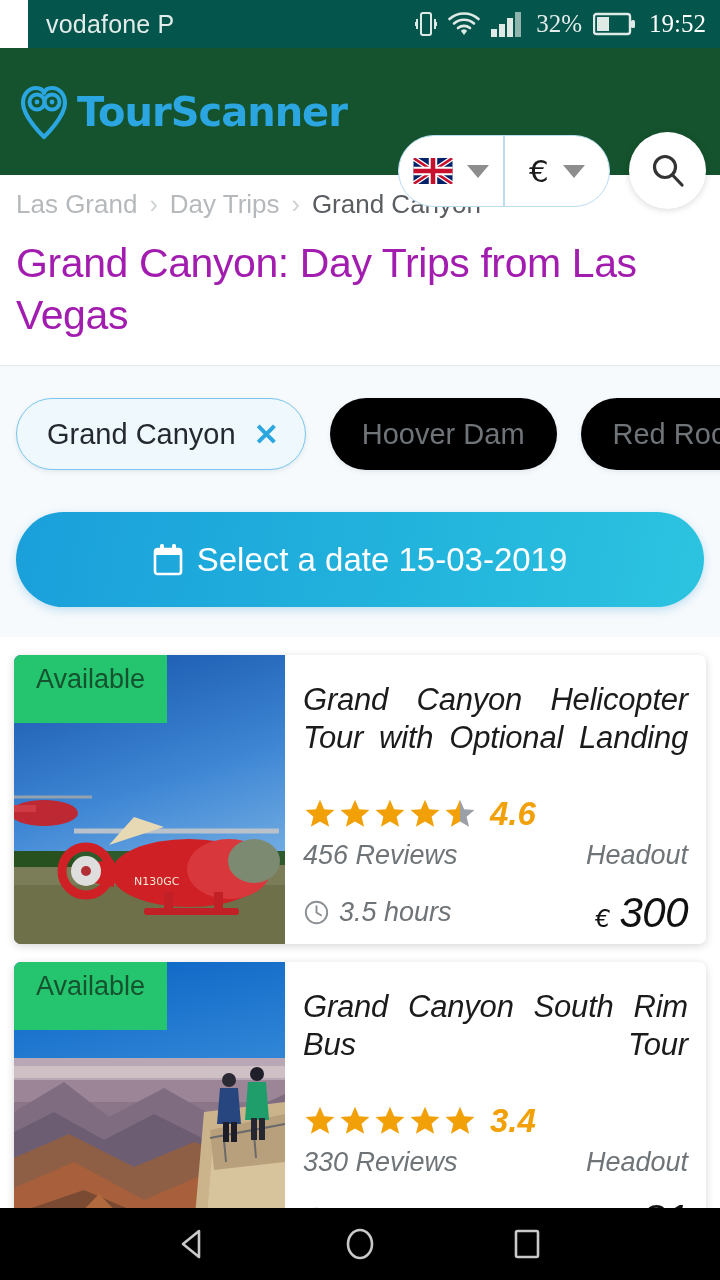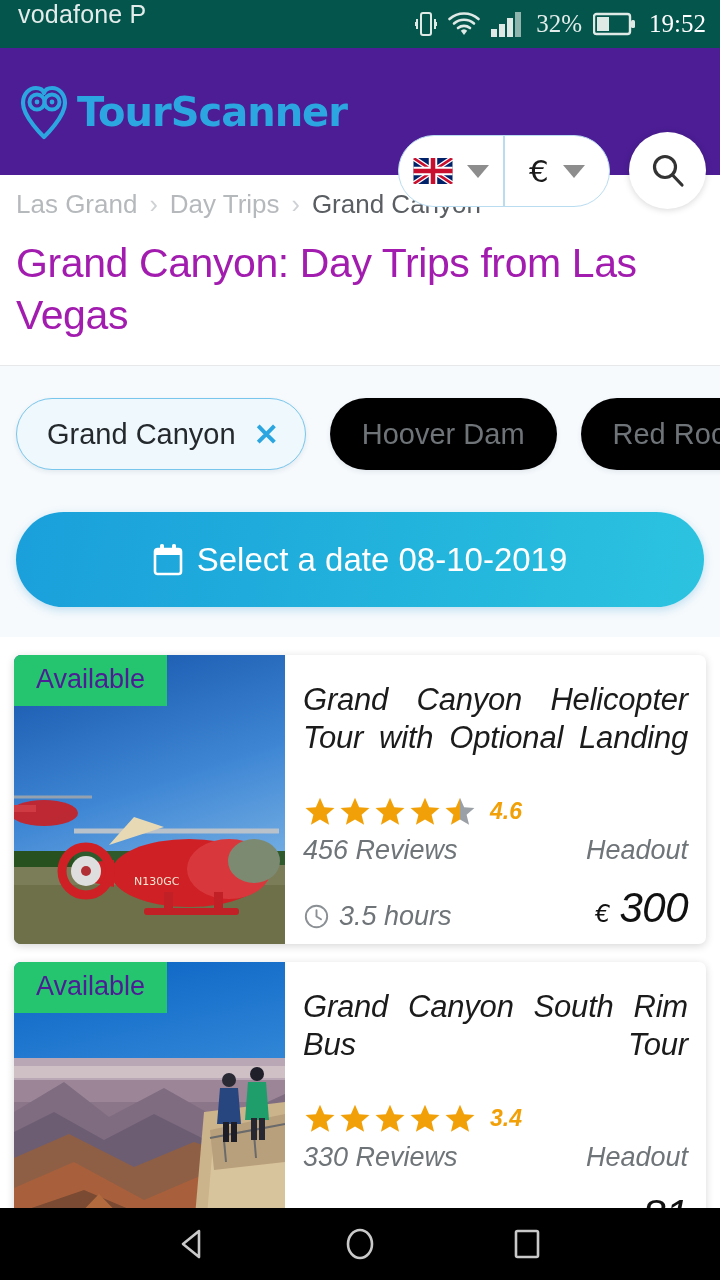--- a/index.html
+++ b/index.html
@@ -6,32 +6,33 @@
   html,body{
     width:720px; height:1280px; overflow:hidden;
     font-family:"Liberation Sans", sans-serif;
     background:#ffffff;
   }
   #screen{ position:relative; width:720px; height:1280px; background:#fff; }
 
   
   .statusbar{
     height:48px; background:#04564d; color:#dfe9e6;
-    display:flex; justify-content:space-between;
+    display:flex; align-items:center; justify-content:space-between;
     padding:0 14px 0 18px;
+    margin-left:28px;
   }
   .carrier{ font-size:25px; letter-spacing:.2px; color:#e3ecea; }
   .status-right{ display:flex; align-items:center; gap:11px;font-family:Liberation Serif, serif; }
   .sb-ico{ display:block; }
   .batt-pct{ font-size:25px; color:#e3ecea; }
   .clock{ font-size:25px; color:#ffffff; margin-left:3px; }
 
   
   .header{
-    height:127px; background:#4c1d95; display:flex; align-items:center;
+    height:127px; background:#14532d; display:flex; align-items:center;
     padding:0 18px; position:relative;
   }
   .logo-wrap{ display:flex; align-items:center; gap:7px; }
   .logo-mark{ width:52px; height:56px; }
   .logo-text{
     font-size:40px; font-weight:bold; color:#2ba6e0;
     letter-spacing:-1px; font-family:"DejaVu Sans", sans-serif;
   }
   .selector{
     position:absolute; left:398px; top:87px; width:212px; height:72px;
@@ -93,37 +94,37 @@
   }
 
   
   .cards{ padding:0 14px; background:#fff; }
   .card{
     display:flex; background:#fff; border-radius:7px; margin-top:18px;
     box-shadow:0 2px 8px rgba(0,0,0,.16); overflow:hidden; height:289px;
   }
   .card-img{ position:relative; width:271px; flex:0 0 271px; overflow:hidden; }
   .badge{
-    position:absolute; top:0; left:0; background:#25c46e; color:#4c1d95;
-    font-size:27px; padding:9px 22px 11px 22px; z-index:3;
+    position:absolute; top:0; left:0; background:#25c46e; color:#14532d;
+    font-size:27px; padding:9px 22px 28px 22px; z-index:3;
   }
   .card-body{ flex:1; padding:26px 18px 0 18px; display:flex; flex-direction:column;font-style:italic; }
   .card-title{
     font-size:31px; line-height:1.22; color:#1b1b1b;
     text-align:justify; letter-spacing:-.2px;
   }
   .card-title::after{ content:""; display:inline-block; width:100%; }
   .rating-row{ display:flex; align-items:center; gap:13px; margin-top:auto; }
   .stars{ display:flex; gap:1px; }
-  .score{ font-size:23px; color:#f2a007; font-weight:bold; }
+  .score{ font-size:33px; color:#f2a007; font-weight:bold; }
   .meta-row{
     display:flex; justify-content:space-between; align-items:baseline;
     margin-top:7px; font-size:27px; color:#6e7478;
   }
-  .meta-row.last{ margin-top:18px; margin-bottom:24px; align-items:flex-end; }
+  .meta-row.last{ margin-top:18px; margin-bottom:24px; align-items:center; }
   .dur{ display:flex; align-items:center; gap:9px; }
   .price{ color:#111; display:flex; align-items:baseline; gap:9px; }
   .price .cur{ font-size:24px; font-family:"DejaVu Sans", sans-serif; }
   .price .amt{ font-size:42px; letter-spacing:-.5px; }
 
   
   .navbar{
     position:absolute; bottom:0; left:0; width:720px; height:72px;
     background:#000; display:flex; align-items:center;
     justify-content:space-around; padding:0 110px;
@@ -225,21 +226,21 @@
       </div>
     </div>
 
     <div class="datebtn">
       <svg width="30" height="32" viewBox="0 0 30 32">
         <rect x="2" y="5" width="26" height="25" rx="2.5" fill="none" stroke="#fff" stroke-width="2.6"></rect>
         <rect x="2" y="5" width="26" height="6" fill="#fff"></rect>
         <rect x="7" y="0" width="4" height="8" rx="1.6" fill="#fff"></rect>
         <rect x="19" y="0" width="4" height="8" rx="1.6" fill="#fff"></rect>
       </svg>
-      <span>Select a date 08-10-2019</span>
+      <span>Select a date 15-03-2019</span>
     </div>
   </div>
 
   <div class="cards">
 
     <div class="card">
       <div class="card-img">
         <svg width="271" height="289" viewBox="0 0 271 289" preserveAspectRatio="none">
           <defs>
             <linearGradient id="sky1" x1="0" y1="0" x2="0.3" y2="1">

